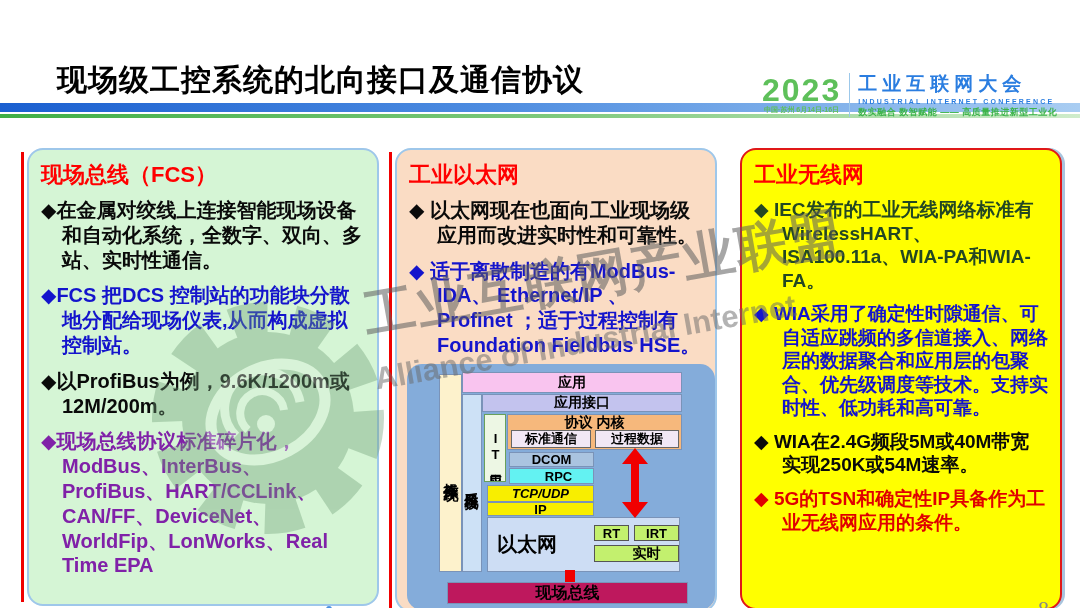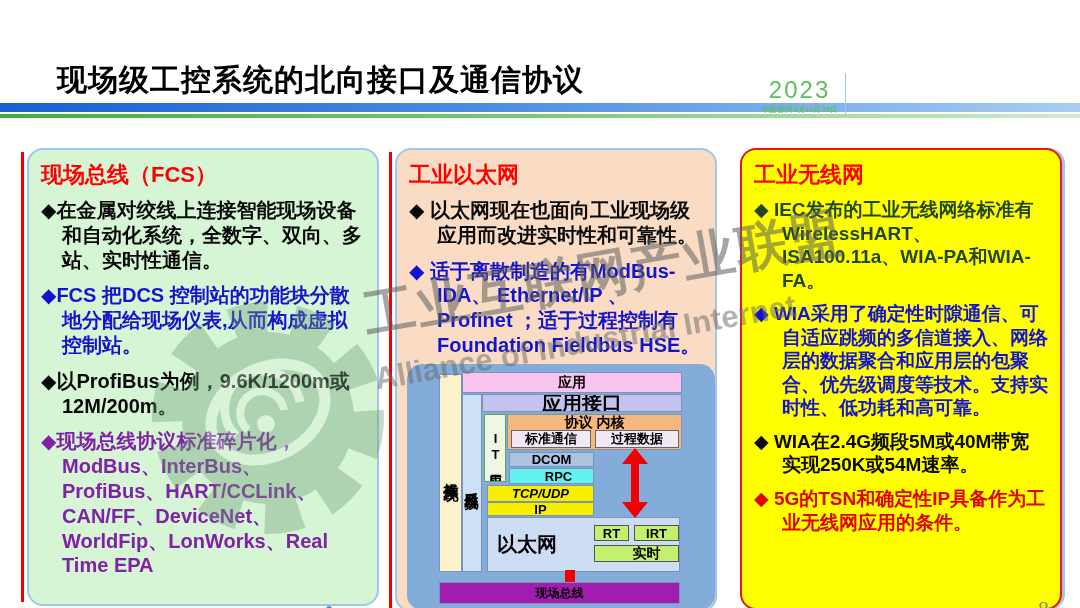--- a/index.html
+++ b/index.html
@@ -9,21 +9,21 @@
   #slide { position:relative; width:1074px; height:608px; background:#fff;margin-top:40px; }
 
   
   .slide-title { left:57px; top:20px; font-size:30px; font-weight:bold; color:#000; letter-spacing:1px; }
   .bar-blue  { left:0; top:63px; width:1080px; height:9px;
                background:linear-gradient(to right,#1a5fd0,#4d8ce0 45%,#a9cdf2); }
   .bar-green { left:0; top:74px; width:1080px; height:4px;
                background:linear-gradient(to right,#3fae46,#7cc87a 50%,#cfeccb); }
   .logo { left:762px; top:28px; width:310px; height:54px; display:flex; align-items:center; gap:8px; }
   .logo-left { text-align:center; }
-  .logo-year { font-size:24px; font-weight:normal; color:#5ec05a; letter-spacing:2px; line-height:30px;}
+  .logo-year { font-size:32px; font-weight:bold; color:#5ec05a; letter-spacing:2px; line-height:30px;}
   .logo-venue { font-size:7px; color:#5ec05a; font-weight:bold; }
   .logo-div { width:1px; height:44px; background:#9cc8ea; }
   .logo-right { display:flex; flex-direction:column; gap:1px; }
   .logo-name { font-size:19px; font-weight:bold; color:#2a7de0; letter-spacing:5px; }
   .logo-en { font-size:7px; color:#2a7de0; letter-spacing:2.2px; font-weight:bold;}
   .logo-slogan { font-size:9px; color:#3cb44a; font-weight:bold; letter-spacing:0.5px; }
 
   
   .panel { border-radius:16px; padding:10px 12px; z-index:1; }
   .red-line { width:3px; background:#f00000; z-index:1; }
@@ -41,36 +41,36 @@
 
   
   .diagram { left:10px; top:214px; width:308px; height:246px; background:#84acda;
              border-radius:15px; position:absolute; }
   .dbox { position:absolute; border:1px solid #7a93b8; font-weight:bold; color:#000;
           display:flex; align-items:center; justify-content:center; font-size:13px; overflow:hidden;}
   .vtext { writing-mode:vertical-rl; text-orientation:upright; letter-spacing:1px; }
   .d-os    { left:32px; top:10px;  width:23px;  height:198px; background:#fdf2cc; font-size:15px;}
   .d-app   { left:55px; top:8px;   width:220px; height:21px;  background:#f9c4ef; font-size:14px;}
   .d-sysif { left:55px; top:30px;  width:20px;  height:178px; background:#cde1f6; font-size:14px;}
-  .d-appif { left:75px; top:30px;  width:200px; height:18px;  background:#c3c3ee; font-size:20px;}
+  .d-appif { left:75px; top:30px;  width:200px; height:18px;  background:#c3c3ee; font-size:14px;}
   .d-itapp { left:77px; top:50px;  width:22px;  height:68px;  background:#edf7e4; border:1px solid #69a05a; font-size:13px;}
   .d-kernel{ left:100px; top:50px; width:175px; height:36px;  background:#f6b87c; font-size:14px;
              display:block; text-align:center; line-height:15px;}
   .d-std   { left:104px; top:66px; width:80px;  height:18px;  background:#f2e8f5; border:1px solid #666;}
   .d-proc  { left:188px; top:66px; width:84px;  height:18px;  background:#f2e8f5; border:1px solid #666;}
   .d-dcom  { left:102px; top:88px; width:85px;  height:15px;  background:#aac4e0; font-size:13px;}
   .d-rpc   { left:102px; top:104px;width:85px;  height:16px;  background:#63f2f2;padding-left:14px;}
   .d-tcp   { left:80px;  top:121px;width:107px; height:17px;  background:#f8ee00;font-style:italic;}
   .d-ip    { left:80px;  top:138px;width:107px; height:14px;  background:#f8ee00;}
   .d-eth   { left:80px;  top:153px;width:193px; height:55px;  background:#cdddf4;
              justify-content:flex-start; padding-left:9px; font-size:20px;}
   .d-rt    { left:187px; top:161px;width:35px;  height:16px;  background:#c3f06e; border:1px solid #555;}
   .d-irt   { left:227px; top:161px;width:45px;  height:16px;  background:#c3f06e; border:1px solid #555;}
   .d-real  { left:187px; top:181px;width:85px;  height:17px;  background:#c3f06e; border:1px solid #555; font-size:14px;padding-left:20px;}
-  .d-fb    { left:32px;  top:218px;width:241px; height:22px;  background:#a21caf; font-size:12px;}
+  .d-fb    { left:40px;  top:218px;width:241px; height:22px;  background:#be185d; font-size:16px;}
   .d-conn  { left:158px; top:206px;width:10px;  height:16px;  background:#f00000; border:none;}
   .d-arrow { left:215px; top:84px; width:26px; height:70px; border:none; background:transparent;}
 
   
   #wm { left:0; top:0; width:1080px; height:608px; z-index:6; pointer-events:none; }
   .wm-cn { left:358px; top:242px; font-size:52px; font-weight:bold; color:#5f5f5f; opacity:.55;
            transform:rotate(-10deg); transform-origin:left top; letter-spacing:2px; white-space:nowrap;}
   .wm-en { left:372px; top:322px; font-size:31px; font-weight:bold; color:#6a6a6a; opacity:.5;
            transform:rotate(-10deg); transform-origin:left top; white-space:nowrap;}
 
@@ -92,20 +92,25 @@
   <div class="abs slide-title">现场级工控系统的北向接口及通信协议</div>
   <div class="abs bar-blue"></div>
   <div class="abs bar-green"></div>
 
   <div class="abs logo">
     <div class="logo-left">
       <div class="logo-year">2023</div>
       <div class="logo-venue">中国·苏州  6月14日-16日</div>
     </div>
     <div class="logo-div"></div>
+    <div class="logo-right">
+      <div class="logo-name">工业互联网大会</div>
+      <div class="logo-en">INDUSTRIAL INTERNET CONFERENCE</div>
+      <div class="logo-slogan">数实融合  数智赋能 —— 高质量推进新型工业化</div>
+    </div>
   </div>
 
   <div class="abs footer-line"></div>
   <div class="abs footer-band">
     <div class="band-curve" style="top:6px"></div>
     <div class="band-curve" style="top:16px"></div>
   </div>
   <svg class="abs skyline" width="810" height="20" viewBox="0 0 810 20">
     <g fill="#4a90e2">
       <circle cx="18" cy="8" r="4"></circle>

